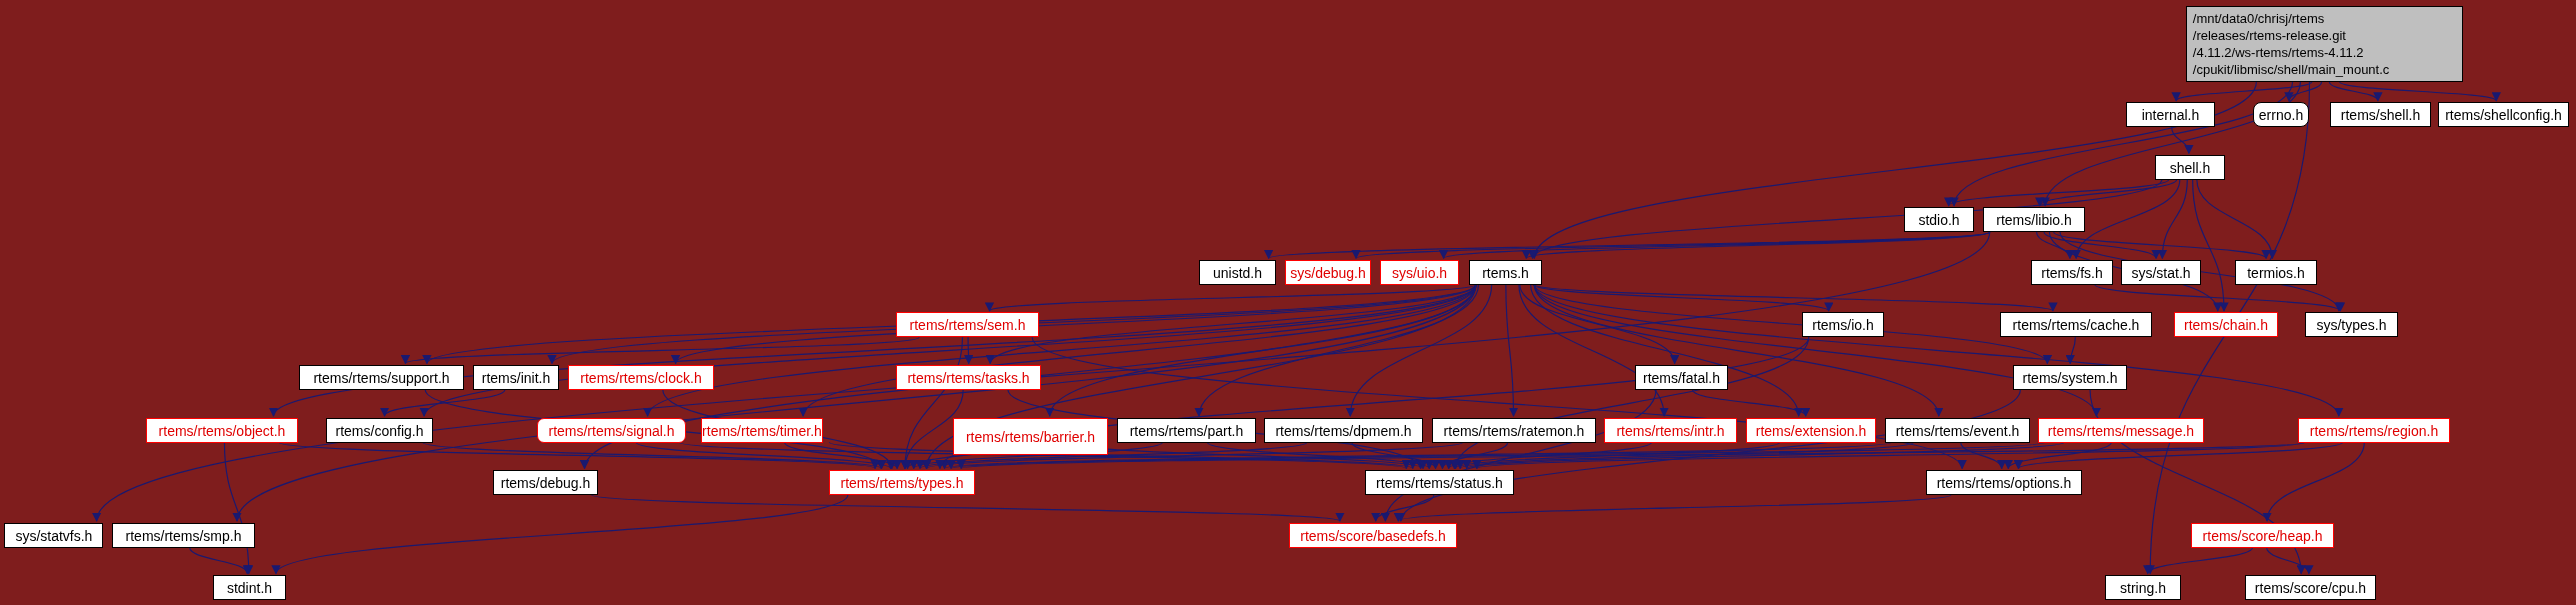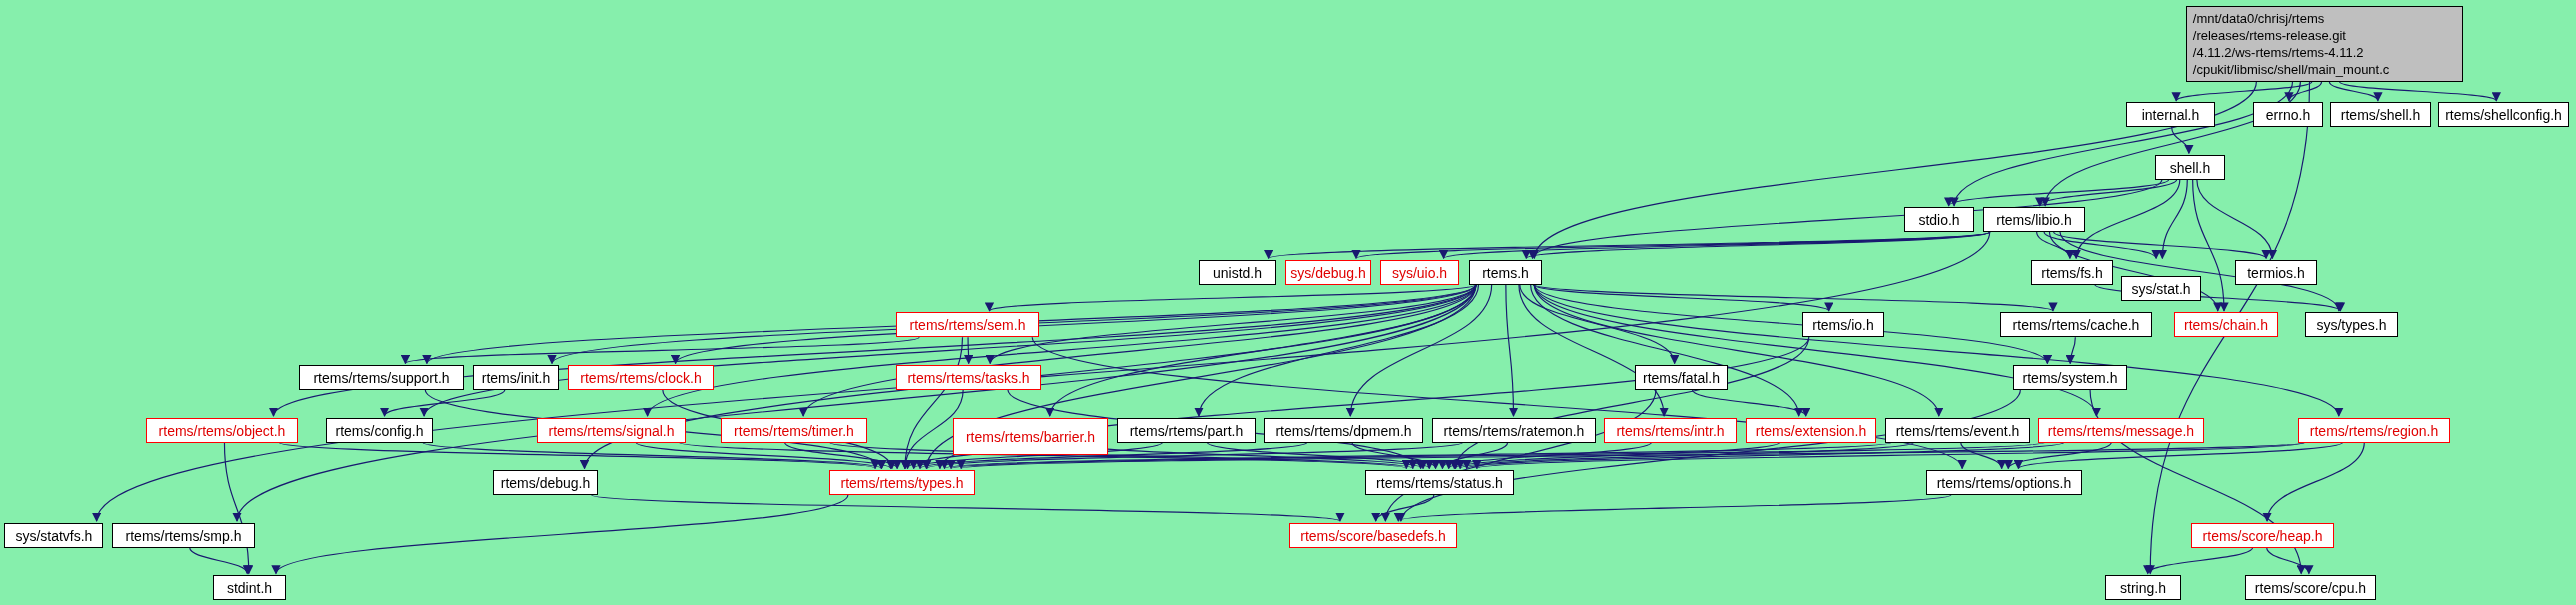--- a/index.html
+++ b/index.html
@@ -4,21 +4,21 @@
 <style>
   html, body {
     margin: 0;
     padding: 0;
     background: #ffffff;
   }
   #stage {
     position: relative;
     width: 2576px;
     height: 605px;
-    background: #86efac;
+    background: #7f1d1d;
     overflow: hidden;
     font-family: "Liberation Sans", "DejaVu Sans", sans-serif;
   }
   #edge-layer {
     position: absolute;
     left: 0;
     top: 0;
     z-index: 1;
     pointer-events: none;
   }
@@ -173,48 +173,48 @@
       <path d="M 3105.5 750 C 3105.5 768, 3163.36 768, 3163.36 786" class="edge" marker-end="url(#arrow)"></path>
       <path d="M 3086.3333333333335 750 C 3086.3333333333335 768, 2942.56 768, 2942.56 786" class="edge" marker-end="url(#arrow)"></path>
     </svg>
 <div class="node root" style="left: 2186px; top: 5.8px; width: 277px; height: 76px;">
       <div>/mnt/data0/chrisj/rtems</div>
       <div>/releases/rtems-release.git</div>
       <div>/4.11.2/ws-rtems/rtems-4.11.2</div>
       <div>/cpukit/libmisc/shell/main_mount.c</div>
     </div>
     <div class="node normal" style="left: 2126px; top: 102px; width: 89px; height: 25px;">internal.h</div>
-    <div class="node normal" style="left: 2253px; top: 102px; width: 70px; height: 25px;">errno.h</div>
+    <div class="node normal" style="left: 2253px; top: 102px; width: 56px; height: 25px; border-radius: 8px;">errno.h</div>
     <div class="node normal" style="left: 2330px; top: 102px; width: 101px; height: 25px;">rtems/shell.h</div>
     <div class="node normal" style="left: 2438px; top: 102px; width: 131px; height: 25px;">rtems/shellconfig.h</div>
     <div class="node normal" style="left: 2155px; top: 155px; width: 70px; height: 25px;">shell.h</div>
     <div class="node normal" style="left: 1904px; top: 207px; width: 70px; height: 25px;">stdio.h</div>
     <div class="node normal" style="left: 1983px; top: 207px; width: 102px; height: 25px;">rtems/libio.h</div>
     <div class="node normal" style="left: 1199px; top: 260px; width: 77px; height: 25px;">unistd.h</div>
     <div class="node truncated" style="left: 1285px; top: 260px; width: 86px; height: 25px;">sys/debug.h</div>
     <div class="node truncated" style="left: 1380px; top: 260px; width: 79px; height: 25px;">sys/uio.h</div>
     <div class="node normal" style="left: 1469px; top: 260px; width: 73px; height: 25px;">rtems.h</div>
     <div class="node normal" style="left: 2031px; top: 260px; width: 82px; height: 25px;">rtems/fs.h</div>
-    <div class="node normal" style="left: 2121px; top: 276px; width: 80px; height: 25px;">sys/stat.h</div>
+    <div class="node normal" style="left: 2121px; top: 260px; width: 80px; height: 25px;">sys/stat.h</div>
     <div class="node normal" style="left: 2235px; top: 260px; width: 82px; height: 25px;">termios.h</div>
     <div class="node truncated" style="left: 896px; top: 312px; width: 143px; height: 25px;">rtems/rtems/sem.h</div>
     <div class="node normal" style="left: 1802px; top: 312px; width: 82px; height: 25px;">rtems/io.h</div>
     <div class="node normal" style="left: 2000px; top: 312px; width: 152px; height: 25px;">rtems/rtems/cache.h</div>
     <div class="node truncated" style="left: 2174px; top: 312px; width: 104px; height: 25px;">rtems/chain.h</div>
     <div class="node normal" style="left: 2305px; top: 312px; width: 93px; height: 25px;">sys/types.h</div>
     <div class="node normal" style="left: 299px; top: 365px; width: 165px; height: 25px;">rtems/rtems/support.h</div>
     <div class="node normal" style="left: 473px; top: 365px; width: 86px; height: 25px;">rtems/init.h</div>
     <div class="node truncated" style="left: 568px; top: 365px; width: 146px; height: 25px;">rtems/rtems/clock.h</div>
     <div class="node truncated" style="left: 896px; top: 365px; width: 145px; height: 25px;">rtems/rtems/tasks.h</div>
     <div class="node normal" style="left: 1635px; top: 365px; width: 93px; height: 25px;">rtems/fatal.h</div>
     <div class="node normal" style="left: 2013px; top: 365px; width: 114px; height: 25px;">rtems/system.h</div>
     <div class="node truncated" style="left: 146px; top: 418px; width: 152px; height: 25px;">rtems/rtems/object.h</div>
     <div class="node normal" style="left: 326px; top: 418px; width: 107px; height: 25px;">rtems/config.h</div>
-    <div class="node truncated" style="left: 537px; top: 418px; width: 149px; height: 25px;">rtems/rtems/signal.h</div>
-    <div class="node truncated" style="left: 701px; top: 418px; width: 146px; height: 25px; margin-left: 20px;">rtems/rtems/timer.h</div>
+    <div class="node truncated" style="left: 537px; top: 418px; width: 149px; height: 25px; border-radius: 7px;">rtems/rtems/signal.h</div>
+    <div class="node truncated" style="left: 701px; top: 418px; width: 122px; height: 25px;">rtems/rtems/timer.h</div>
     <div class="node truncated" style="left: 953px; top: 418px; width: 155px; height: 37px;">rtems/rtems/barrier.h</div>
     <div class="node normal" style="left: 1117px; top: 418px; width: 139px; height: 25px;">rtems/rtems/part.h</div>
     <div class="node normal" style="left: 1264px; top: 418px; width: 159px; height: 25px;">rtems/rtems/dpmem.h</div>
     <div class="node normal" style="left: 1432px; top: 418px; width: 164px; height: 25px;">rtems/rtems/ratemon.h</div>
     <div class="node truncated" style="left: 1604px; top: 418px; width: 133px; height: 25px;">rtems/rtems/intr.h</div>
     <div class="node truncated" style="left: 1746px; top: 418px; width: 130px; height: 25px;">rtems/extension.h</div>
     <div class="node normal" style="left: 1885px; top: 418px; width: 145px; height: 25px;">rtems/rtems/event.h</div>
     <div class="node truncated" style="left: 2038px; top: 418px; width: 166px; height: 25px;">rtems/rtems/message.h</div>
     <div class="node truncated" style="left: 2298px; top: 418px; width: 152px; height: 25px;">rtems/rtems/region.h</div>
     <div class="node normal" style="left: 493px; top: 470px; width: 105px; height: 25px;">rtems/debug.h</div>

